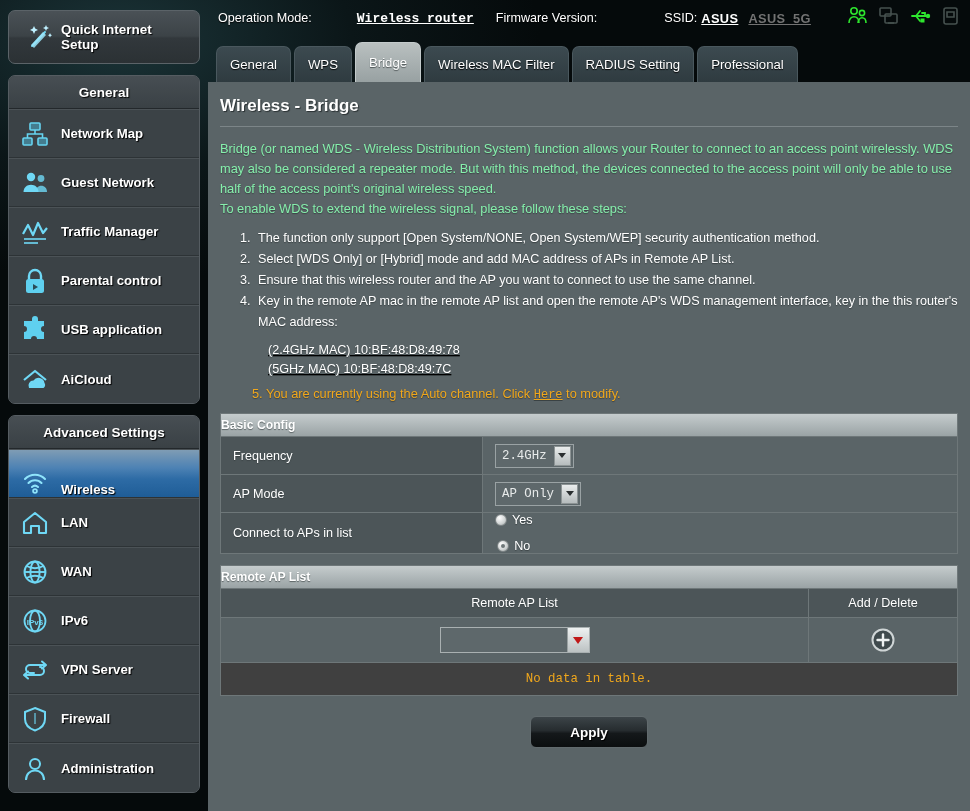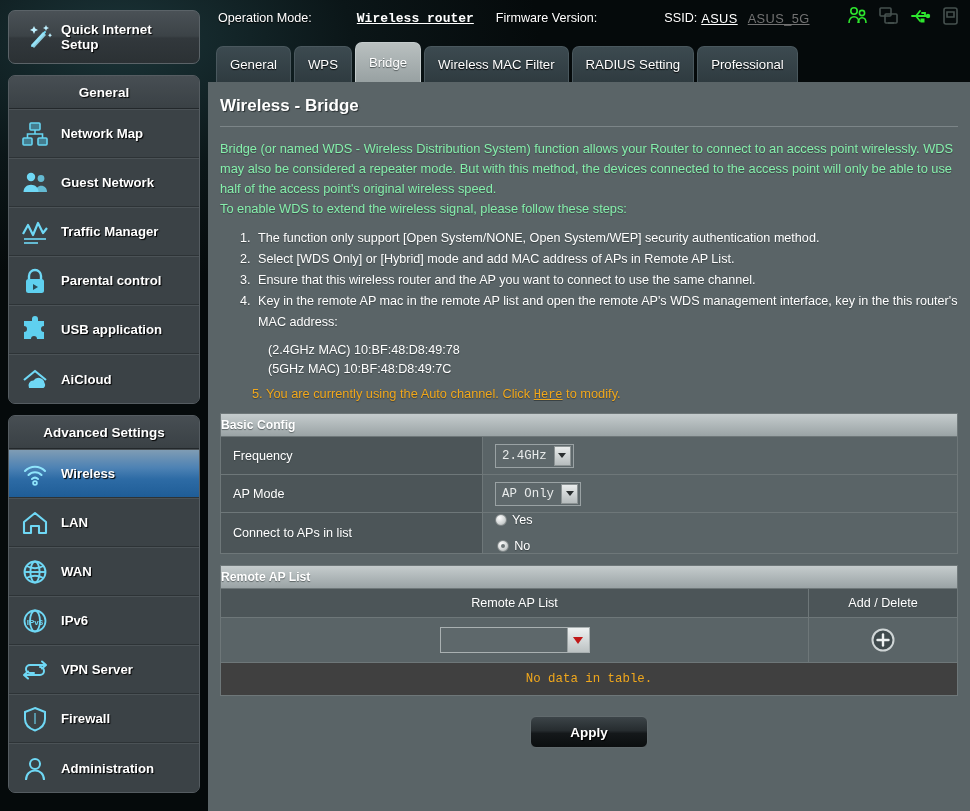--- a/index.html
+++ b/index.html
@@ -57,20 +57,21 @@
     position: relative;
     background: #3b4246;
   }
   .nav-item:last-child { border-bottom: none; }
   .nav-item .nlabel {
     color: #ffffff; font-weight: bold; font-size: 13.2px;
     text-shadow: 1px 1px 1px #000; margin-left: 11px;
   }
   .nav-item.active {
     background: linear-gradient(180deg,#7f9cb4 0%, #4d82b4 38%, #2d6ba5 62%, #1f5d97 100%);
+    align-items: flex-end;
   }
   .nav-item.active:after {
     content: ""; position: absolute; right: -13px; top: 50%;
     transform: translateY(-50%);
     border-top: 12px solid transparent;
     border-bottom: 12px solid transparent;
     border-left: 13px solid #3e7fb2;
   }
   .ico { width: 30px; height: 30px; flex: 0 0 30px; display: block; }
 
@@ -82,21 +83,21 @@
     color: #ffffff; font-size: 12.6px;
     padding-left: 10px;
   }
   #topbar .lbl { text-shadow: 0 1px 1px #000; white-space: nowrap; }
   #topbar .val {
     text-decoration: underline; font-family: "Liberation Mono", monospace;
     font-weight: bold; font-size: 13px; margin-left: 16px; padding-left: 29px;
   }
   #topbar .gap { width: 22px; }
   #topbar .ssidval {
-    text-decoration: underline; font-weight: normal;
+    text-decoration: underline; font-weight: bold;
     font-family: "Liberation Sans", sans-serif; font-size: 12.8px;
     letter-spacing: .4px; margin-left: 4px;
   }
   #topicons {
     position: absolute; right: 8px; top: 4px;
     display: flex; align-items: center; gap: 9px;
   }
   #topicons .ticon { width: 22px; height: 24px; display: block; }
 
   
@@ -134,21 +135,21 @@
   .rule { height: 1px; background: #7c8588; margin-bottom: 12px; }
   p.desc {
     color: #86efac; font-size: 12.8px; line-height: 20px;
     text-shadow: 0 1px 1px #3a4244;
   }
   ol.steps {
     margin: 9px 0 0 34px; color: #ffffff; font-size: 12.6px; line-height: 21px;
     text-shadow: 0 1px 1px #3a4244;
   }
   ol.steps li { padding-left: 4px; }
-  .macs { margin: 8px 0 0 48px; }
+  .macs { margin: 8px 0 0 48px; text-decoration: underline; }
   .macs div {
     color: #ffffff; font-size: 12.6px; line-height: 19px;
     text-shadow: 0 1px 1px #3a4244;
   }
   .note5 {
     margin: 7px 0 0 32px; color: #f0a71c; font-size: 12.8px;
     text-shadow: 0 1px 1px #3a4244;
   }
   .note5 .here {
     color: #f0a71c; text-decoration: underline;

